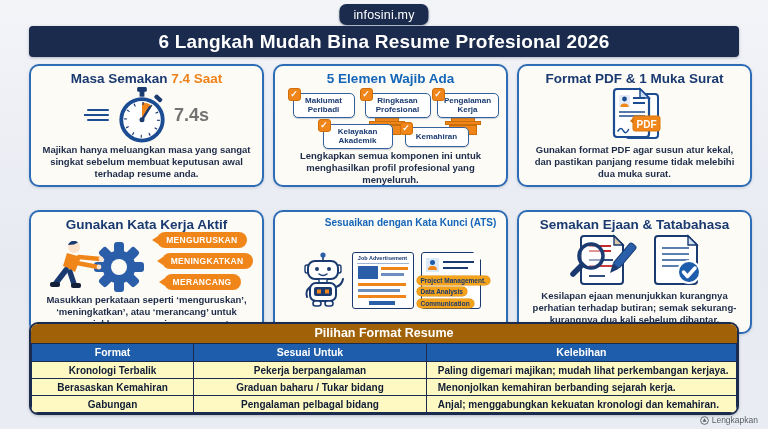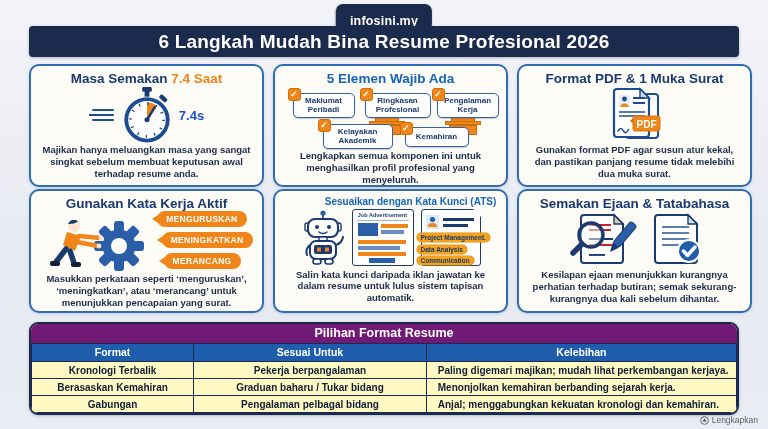--- a/index.html
+++ b/index.html
@@ -7,55 +7,55 @@
   body {
     font-family: "Liberation Sans", sans-serif;
     background: linear-gradient(180deg,#f3f4f8 0%, #e7eaf1 60%, #e9ecf2 100%);
     position: relative;
     overflow: hidden;
     color: #1d2b49;
   }
   
   .brand-badge {
     position: absolute; top: 4px; left: 50%; transform: translateX(-50%);
-    background: #1b2b4d; color: #fff; font-weight: 700; font-size: 12.5px;
-    padding: 10px 14px 3px; border-radius: 7px; letter-spacing: .2px;
+    background: #1b2b4d; color: #fff; font-weight: 400; font-size: 12.5px;
+    padding: 4px 14px 3px; border-radius: 7px; letter-spacing: .2px;
     box-shadow: 0 1px 2px rgba(20,35,70,.35);
   }
   .title-bar {
     position: absolute; top: 26px; left: 29px; right: 29px; height: 31px;
     background: #1b2b4d; border-radius: 4px;
     display: flex; align-items: center; justify-content: center;
     color: #fff; font-weight: 700; font-size: 19px; letter-spacing: .2px;
     box-shadow: 0 1px 3px rgba(20,35,70,.3);
   }
   
   .grid {
     position: absolute; top: 64px; left: 29px; right: 16px;
     display: grid; grid-template-columns: 1fr 1fr 1fr;
-    grid-template-rows: 123px 124px; gap: 2px 9px;
+    grid-template-rows: 123px 124px; gap: 23px 9px;
   }
   .card {
     background: #fcfbf6; border: 2px solid #2e6cb5; border-radius: 10px;
     display: flex; flex-direction: column; align-items: center;
     position: relative; overflow: hidden;
     box-shadow: 0 1px 3px rgba(40,60,100,.18);
   }
   .card-title { font-size: 13.5px; font-weight: 700; margin-top: 5px; white-space: nowrap; }
   .navy-title { color: #1a3a70; }
   .blue-title { color: #1565b8; }
   .orange-txt { color: #f0821a; }
   .icon-zone { flex: 1; display: flex; align-items: center; justify-content: center; width: 100%; }
   .card-body {
     font-size: 9.5px; font-weight: 700; color: #1d2b49; text-align: center;
     line-height: 1.24; padding: 0 10px; margin-bottom: 7px;
   }
   
   .stopwatch-row { display: flex; align-items: center; gap: 5px; }
-  .big-time { font-size: 13px; font-weight: 700; color: #1d4ed8; }
+  .big-time { font-size: 18px; font-weight: 700; color: #737373; }
   
   .elements { position: relative; width: 216px; height: 62px; margin-top: 2px; }
   .chip {
     position: absolute; background: #fff; border: 1.5px solid #35629e; border-radius: 5px;
     display: flex; align-items: center; justify-content: center; text-align: center;
     font-size: 8px; font-weight: 700; color: #1a3a70; line-height: 1.08; padding: 1px 2px;
     z-index: 2; box-shadow: 0 1px 1px rgba(40,60,100,.25);
   }
   .chk {
     position: absolute; top: -6px; left: -6px; width: 13px; height: 13px;
@@ -103,21 +103,21 @@
   }
   
   .proof-row { display: flex; align-items: center; gap: 10px; }
   
   .table-wrap {
     position: absolute; top: 322px; left: 29px; right: 29px;
     border: 2px solid #1b2b4d; border-radius: 9px; overflow: hidden; background: #fff;
     box-shadow: 0 1px 3px rgba(20,35,70,.25);
   }
   .t-title {
-    background: #701a75; color: #fff; font-weight: 700; font-size: 12.5px;
+    background: #a16207; color: #fff; font-weight: 700; font-size: 12.5px;
     text-align: center; padding: 2px 0 3px;
   }
   table { width: 100%; border-collapse: collapse; }
   th {
     background: #1e5dab; color: #fff; font-size: 10.5px; font-weight: 700;
     padding: 2px 0 3px; border: 1px solid #1b2b4d;
   }
   td {
     font-size: 10px; font-weight: 700; color: #101d35; text-align: center;
     padding: 2.5px 4px; border: 1px solid #1b2b4d; background: #fef9c3;
@@ -309,21 +309,20 @@
           <div class="kv-line" style="left:21px; top:8px; width:31px;"></div>
           <div class="kv-line" style="left:21px; top:14px; width:25px;"></div>
           <div class="pills">
             <div class="pill">Project Management.</div>
             <div class="pill">Data Analysis</div>
             <div class="pill">Communication</div>
           </div>
         </div>
       </div>
     </div>
-    <div class="card-body">Salin kata kunci daripada iklan jawatan ke dalam resume untuk lulus sistem tapisan automatik.</div>
   </div>
 
   <div class="card">
     <div class="card-title navy-title">Semakan Ejaan &amp; Tatabahasa</div>
     <div class="icon-zone">
       <div class="proof-row">
         <svg width="74" height="58" viewBox="0 0 74 58">
           <path d="M19 4 h30 l9 9 v36 a3 3 0 0 1 -3 3 h-36 a3 3 0 0 1 -3 -3 v-42 a3 3 0 0 1 3 -3 z" fill="#fff" stroke="#1a3a70" stroke-width="2"></path>
           <path d="M49 4 l9 9 h-9 z" fill="#d9c9a8" stroke="#1a3a70" stroke-width="1.4"></path>
           <line x1="24" y1="14" x2="46" y2="14" stroke="#c62828" stroke-width="2"></line>

